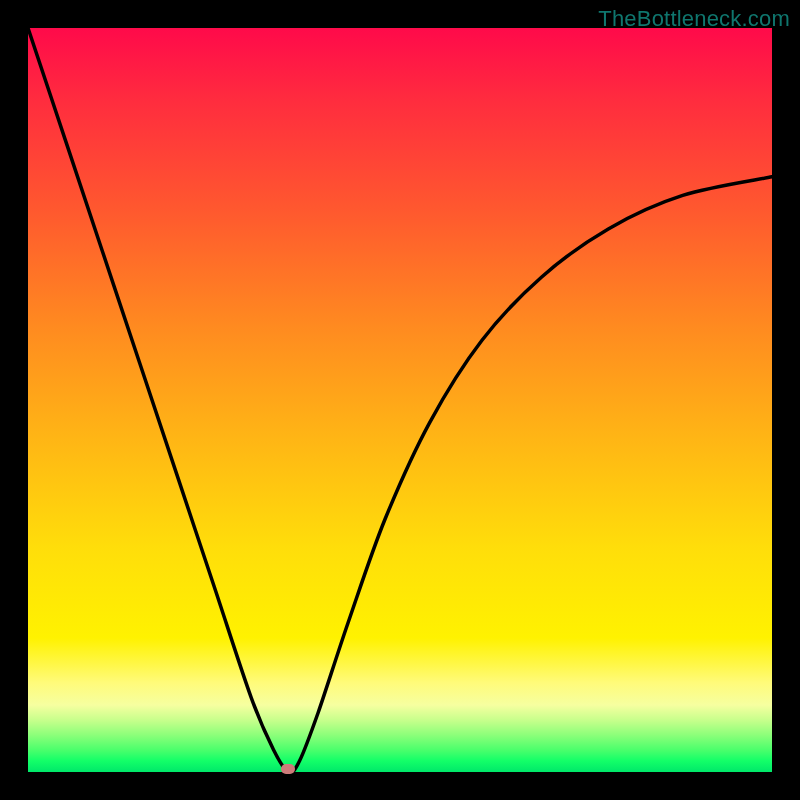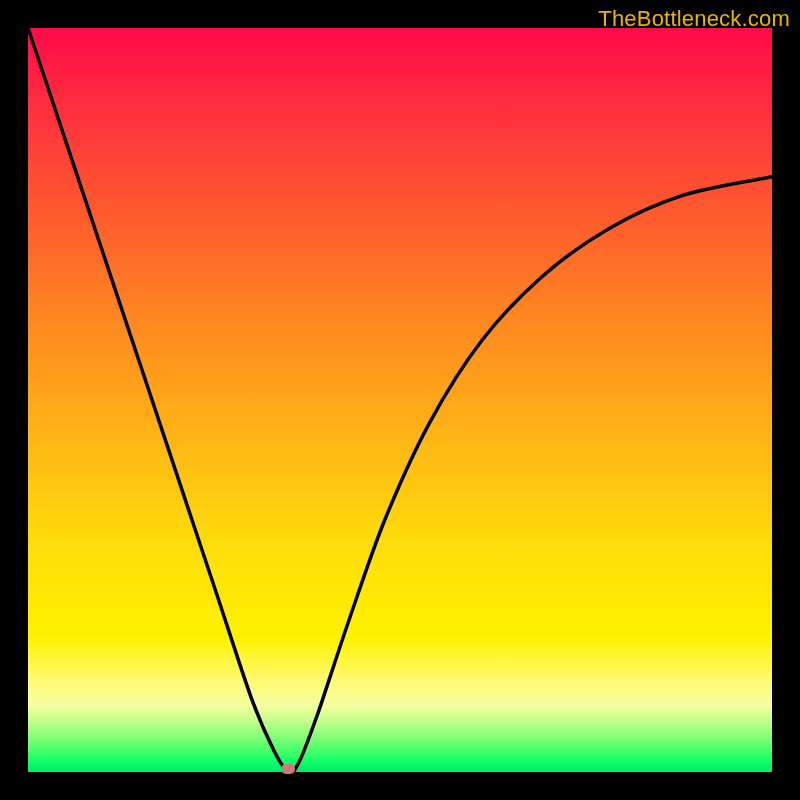--- a/index.html
+++ b/index.html
@@ -41,21 +41,21 @@
       #8dff7a 95%,
       #4cff6c 97%,
       #13ff68 98.5%,
       #00e86a 100%
     );
   }
   .watermark {
     position: absolute;
     top: 6px;
     right: 10px;
-    color: #eab308;
+    color: #0f766e;
     font-size: 22px;
     font-weight: 500;
     letter-spacing: 0.2px;
     user-select: none;
   }
   svg.curve {
     position: absolute;
     left: 0;
     top: 0;
     width: 744px;

